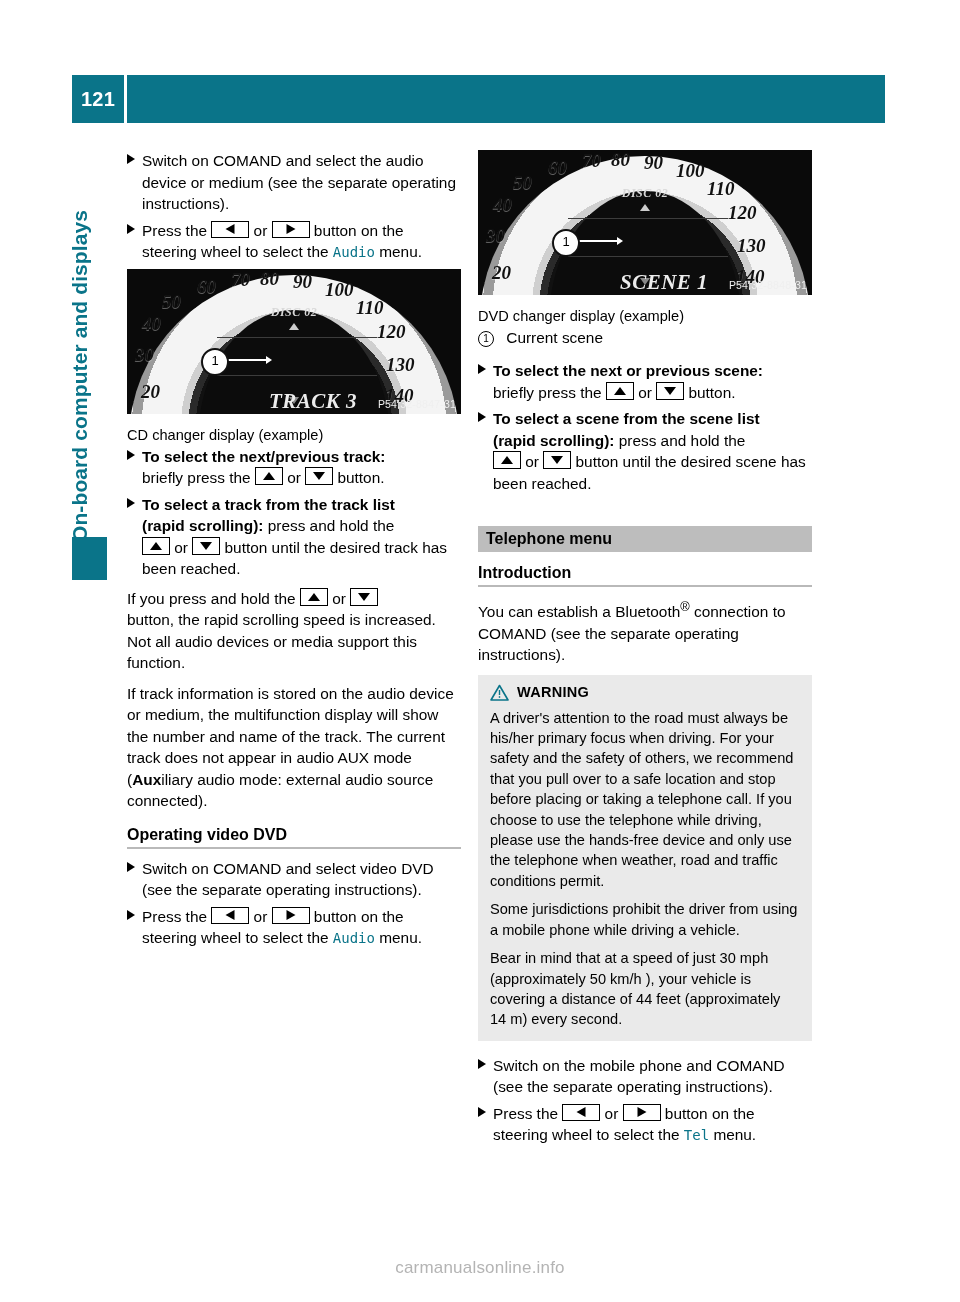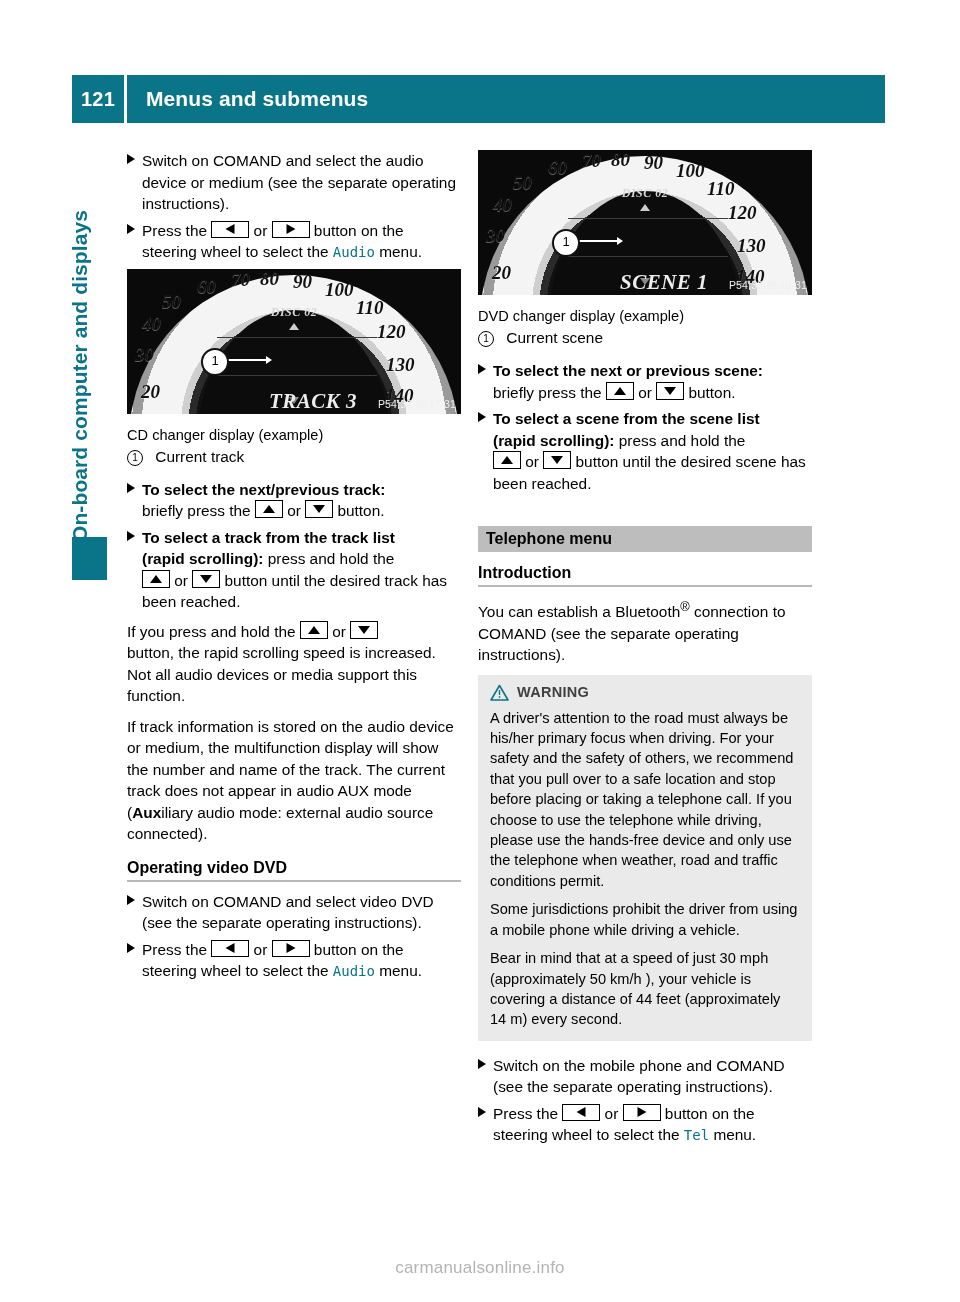--- a/index.html
+++ b/index.html
@@ -326,21 +326,21 @@
     padding: 9px 12px 11px 12px;
     margin: 4px 0 14px 0;
   }
   .warning-head {
     display: flex;
     align-items: center;
     gap: 8px;
     margin-bottom: 7px;
   }
   .warning-title {
-    color: #404040;
+    color: #000000;
     font-size: 14.5px;
     font-weight: bold;
     letter-spacing: 0.3px;
   }
   .warning-para {
     font-size: 14.6px;
     line-height: 20.4px;
     margin: 0 0 8px 0;
   }
   .warning-para:last-child { margin-bottom: 0; }
@@ -361,21 +361,20 @@
 <body>
 
 <div class="side-tab">
   <div class="side-tab-label">On-board computer and displays</div>
   <div class="side-tab-marker"></div>
 </div>
 
 <div class="header">
   <div class="header-page-num">121</div>
   <div class="header-divider"></div>
-  <div class="header-title">Menus and submenus</div>
 </div>
 
 <div class="col col-left">
 
   <div class="step">
     <span class="step-marker"></span>
     <span>Switch on COMAND and select the audio device or medium (see the separate operating instructions).</span>
   </div>
 
   <div class="step">
@@ -434,24 +433,20 @@
     <div class="fig-rowline" style="top:68px;"></div>
     <div class="fig-rowline" style="top:106px;"></div>
     <div class="fig-caret-dn"></div>
     <div class="fig-track-text">TRACK 3</div>
     <div class="fig-leader"></div>
     <div class="fig-callout">1</div>
     <div class="fig-code">P54.32-8847-31</div>
   </div>
 
   <div class="fig-caption">CD changer display (example)</div>
-  <div class="fig-legend">
-    <span class="callout-num">1</span>
-    <span class="lbl">Current track</span>
-  </div>
 
   <div class="step">
     <span class="step-marker"></span>
     <span class="b">To select the next/previous track:</span><br>
     <span>briefly press the</span>
     <span class="btn-key vert"><span class="tri tri-up"></span></span>
     <span>or</span>
     <span class="btn-key vert"><span class="tri tri-down"></span></span>
     <span>button.</span>
   </div>

